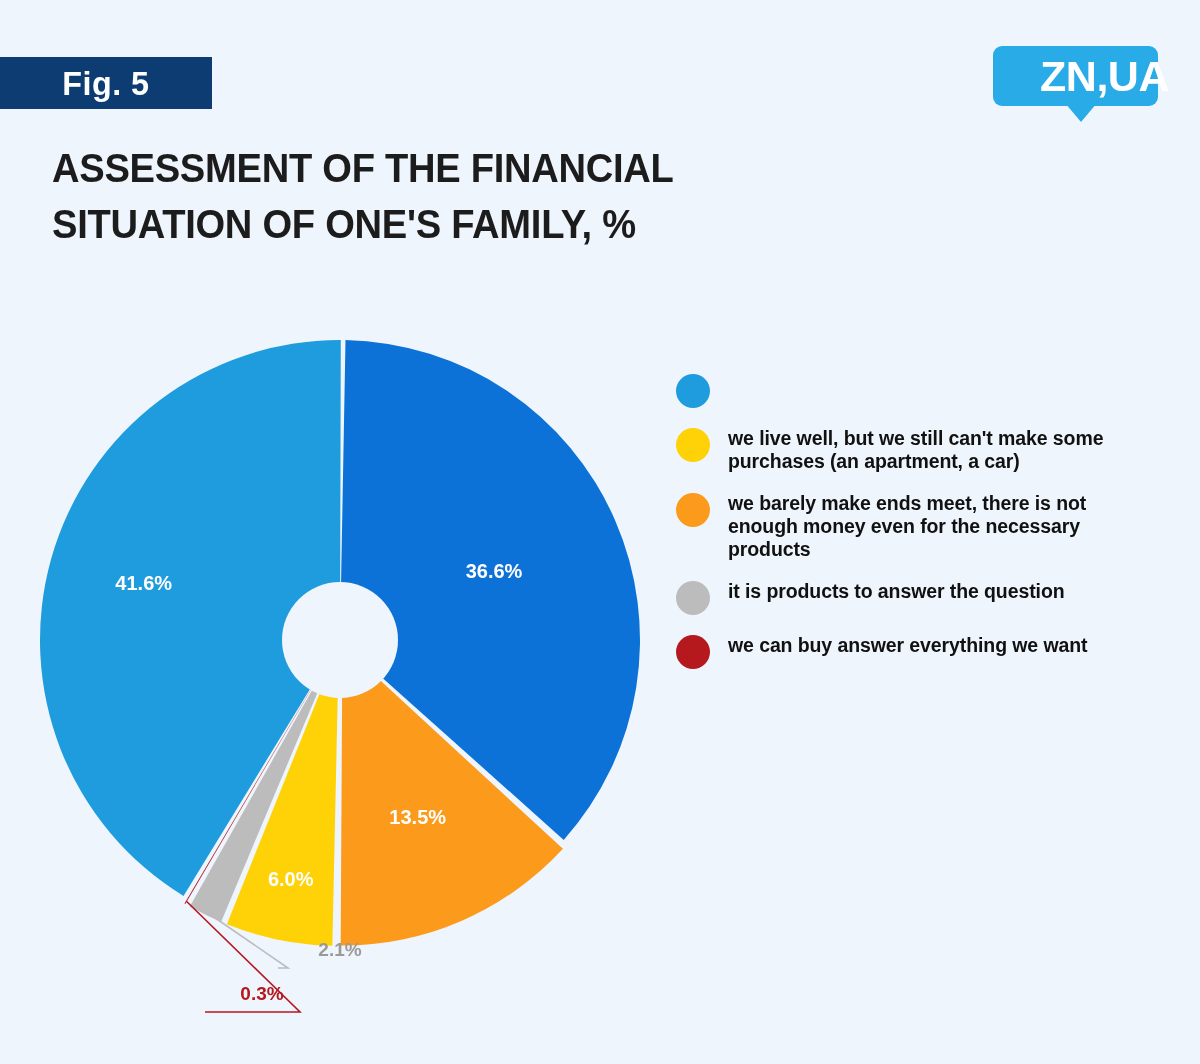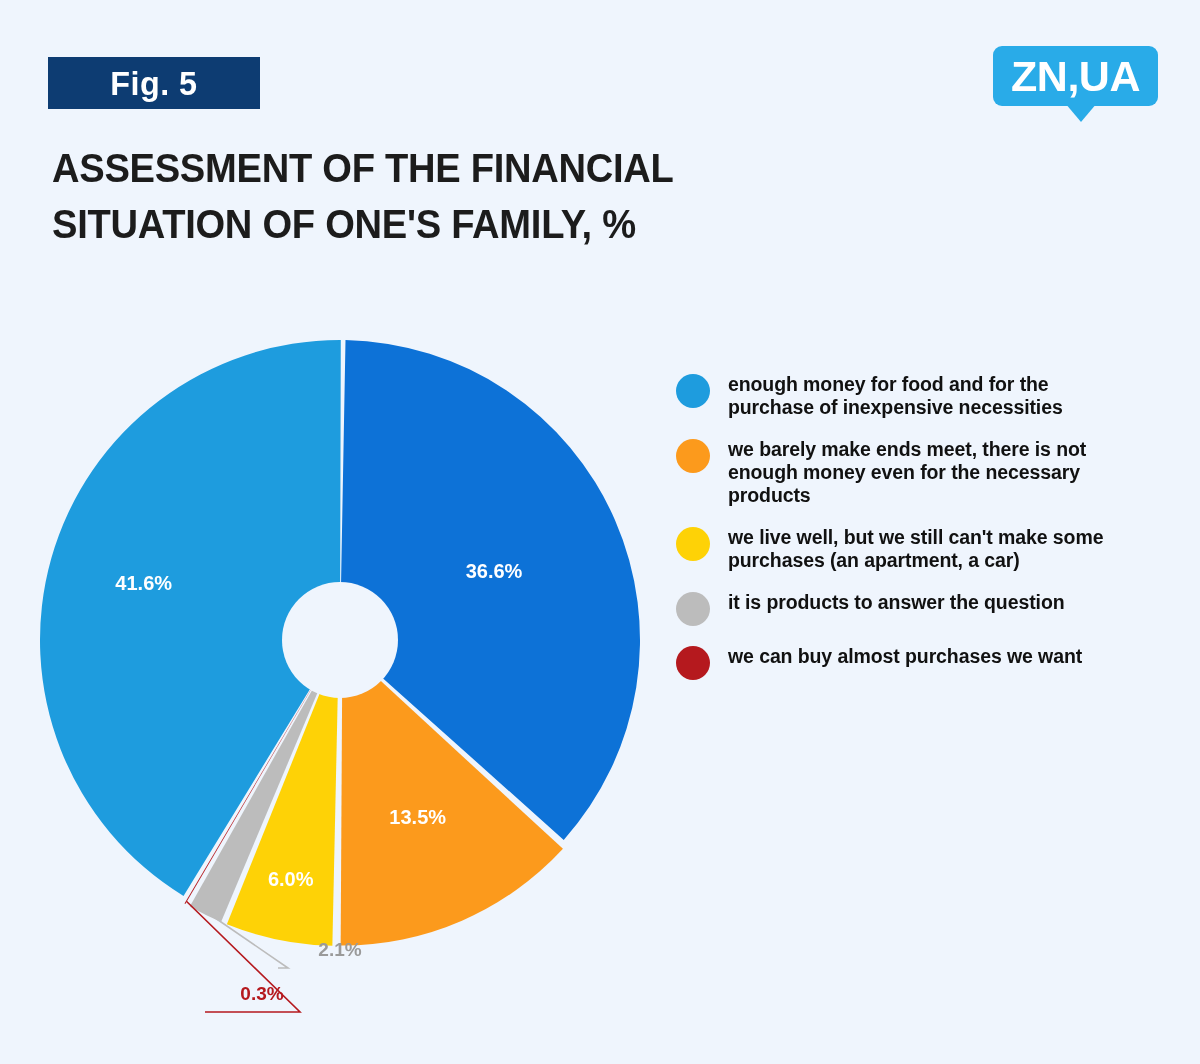--- a/index.html
+++ b/index.html
@@ -20,21 +20,20 @@
   .fig-badge {
     position: absolute;
     left: 0;
     top: 57px;
     width: 212px;
     height: 52px;
     background: #0d3c72;
     display: flex;
     align-items: center;
     justify-content: center;
-    margin-left: 48px;
   }
   .fig-badge-label {
     color: #ffffff;
     font-size: 34px;
     font-weight: bold;
     letter-spacing: 0.5px;
     transform: scaleX(0.95);
     font-family: "Liberation Sans", sans-serif;
   }
 
@@ -72,20 +71,21 @@
     width: 165px;
     height: 60px;
     display: flex;
     align-items: center;
     justify-content: center;
     color: #ffffff;
     font-size: 43px;
     font-weight: bold;
     letter-spacing: -0.5px;
     font-family: "Liberation Sans", sans-serif;
+    padding-left: 29px;
   }
 
   
   .chart-title {
     position: absolute;
     left: 52px;
     top: 140px;
     width: 760px;
     color: #1c1c1c;
     font-size: 41px;
@@ -193,31 +193,30 @@
         <text class="slice-label" x="494.0" y="272.8">36.6%</text>
         <text class="slice-label" x="417.7" y="518.8">13.5%</text>
         <text class="slice-label" x="290.7" y="581.0">6.0%</text>
       </g>
   </svg>
 </div>
 
 <div class="legend" id="legend">
     <div class="legend-item">
       <span class="legend-dot" style="background: rgb(30, 156, 222);"></span>
-      <span class="legend-text">enough money for food and for the<br>purchase of inexpensive necessities</span>
+    </div>
+    <div class="legend-item">
+      <span class="legend-dot" style="background: rgb(254, 210, 6);"></span>
+      <span class="legend-text">we live well, but we still can't make some<br>purchases (an apartment, a car)</span>
     </div>
     <div class="legend-item">
       <span class="legend-dot" style="background: rgb(252, 154, 28);"></span>
       <span class="legend-text">we barely make ends meet, there is not<br>enough money even for the necessary<br>products</span>
     </div>
     <div class="legend-item">
-      <span class="legend-dot" style="background: rgb(254, 210, 6);"></span>
-      <span class="legend-text">we live well, but we still can't make some<br>purchases (an apartment, a car)</span>
-    </div>
-    <div class="legend-item">
       <span class="legend-dot" style="background: rgb(188, 188, 188);"></span>
       <span class="legend-text">it is products to answer the question</span>
     </div>
     <div class="legend-item">
       <span class="legend-dot" style="background: rgb(181, 25, 30);"></span>
-      <span class="legend-text">we can buy almost purchases we want</span>
+      <span class="legend-text">we can buy answer everything we want</span>
     </div>
   </div>
 
 </body></html>

